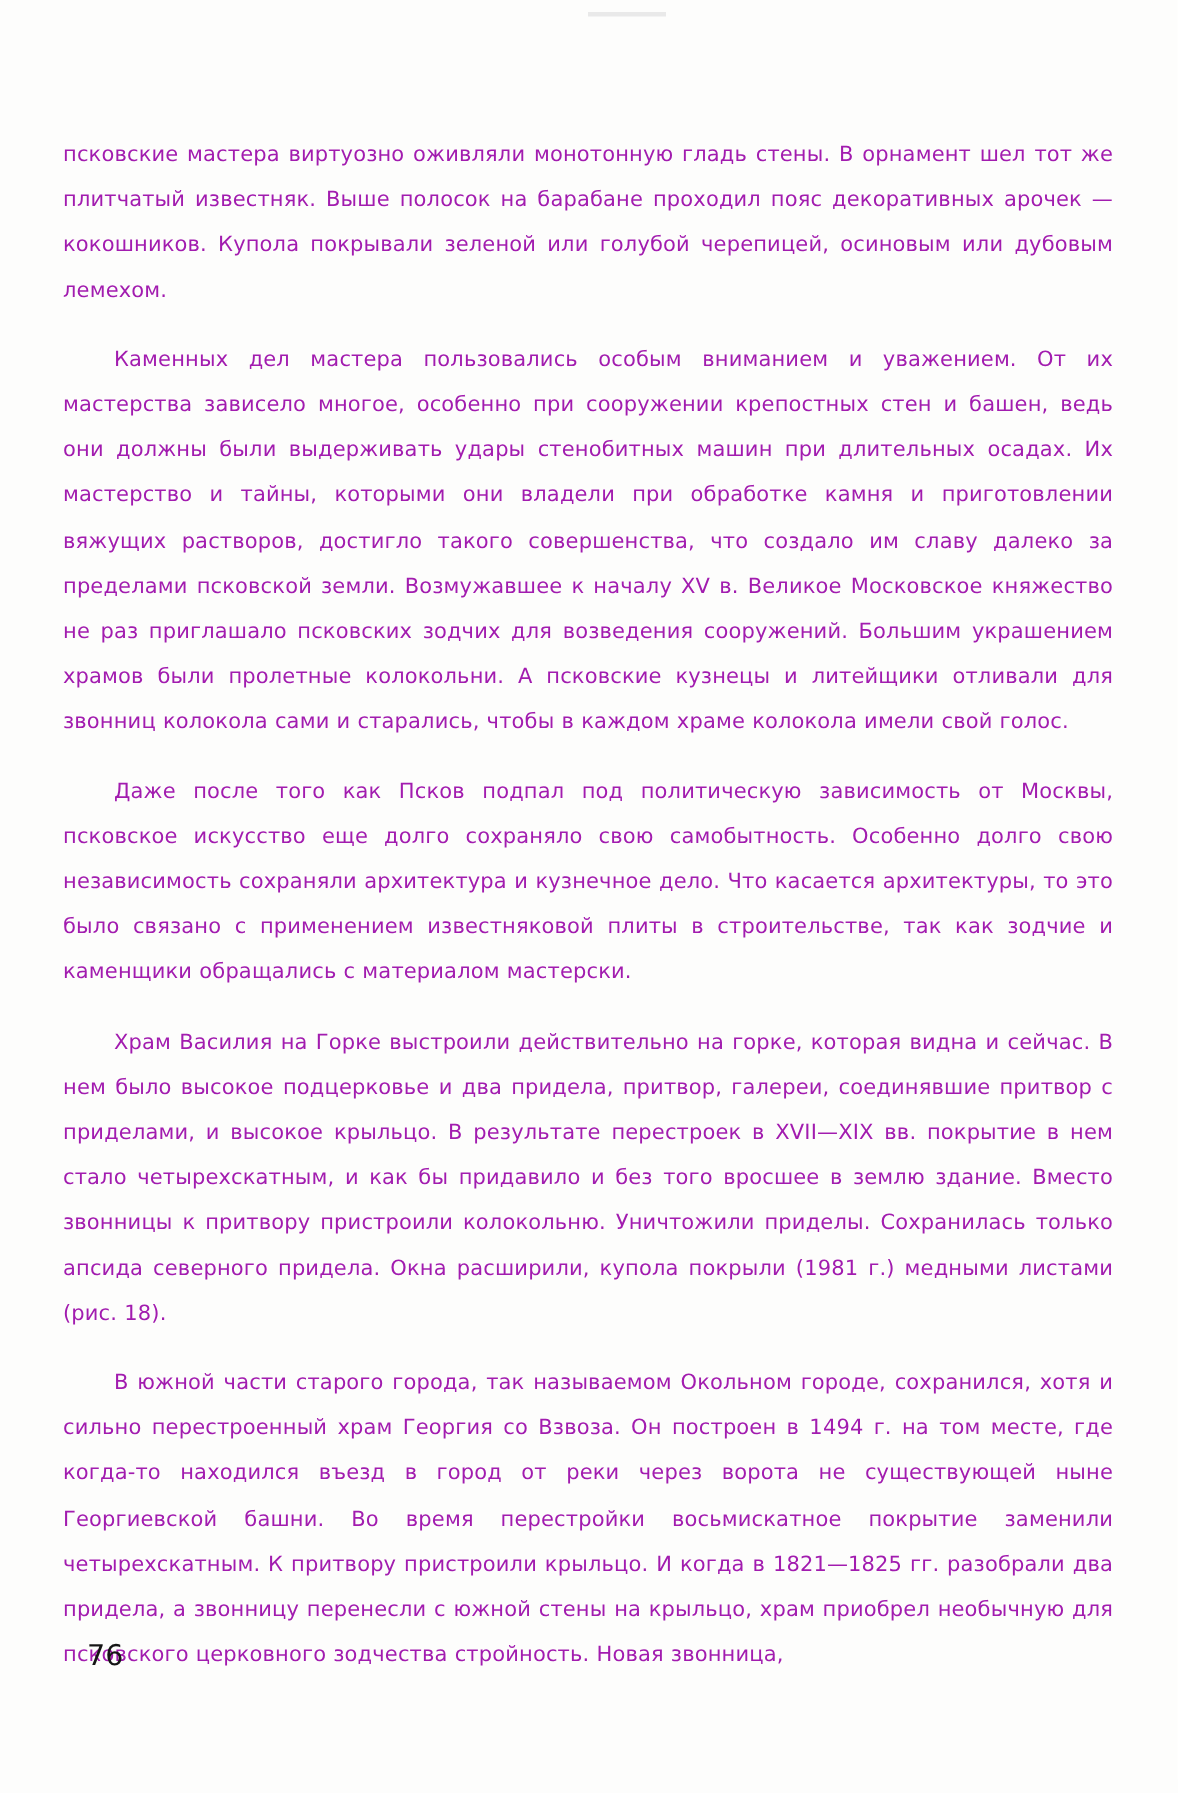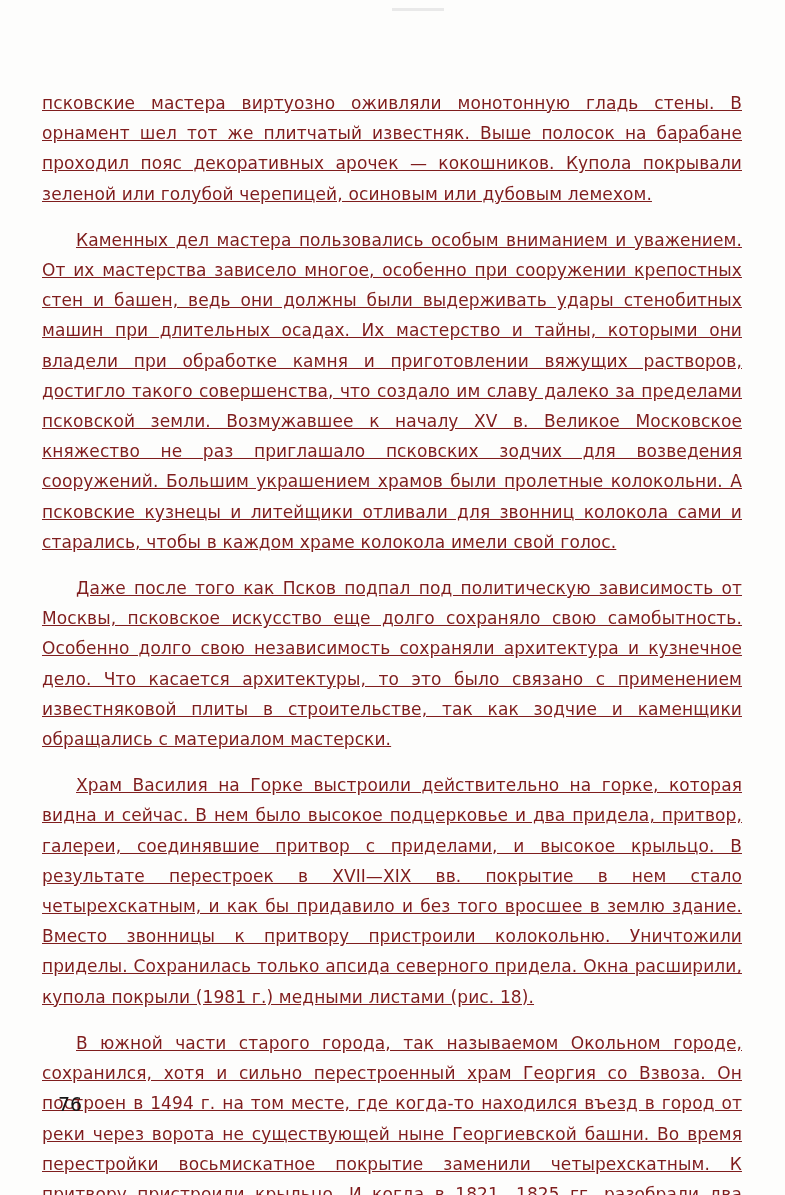--- a/index.html
+++ b/index.html
@@ -30,29 +30,28 @@
     pointer-events: none;
   }
   .text-column {
     position: absolute;
     left: 42px;
     top: 88px;
     width: 700px;
   }
   p.para {
     margin: 0;
-    font-size: 17px;
+    font-size: 14px;
     line-height: 30.2px;
     text-align: justify;
     text-justify: inter-word;
-    color: #7f1d1d;
+    color: #a21caf;
     letter-spacing: 0.1px;
     word-spacing: 0.2px;
     hyphens: manual;
-    text-decoration: underline;
   }
   p.para + p.para {
     margin-top: 16px;
   }
   p.indent {
     text-indent: 34px;
   }
   .folio {
     position: absolute;
     left: 58px;

